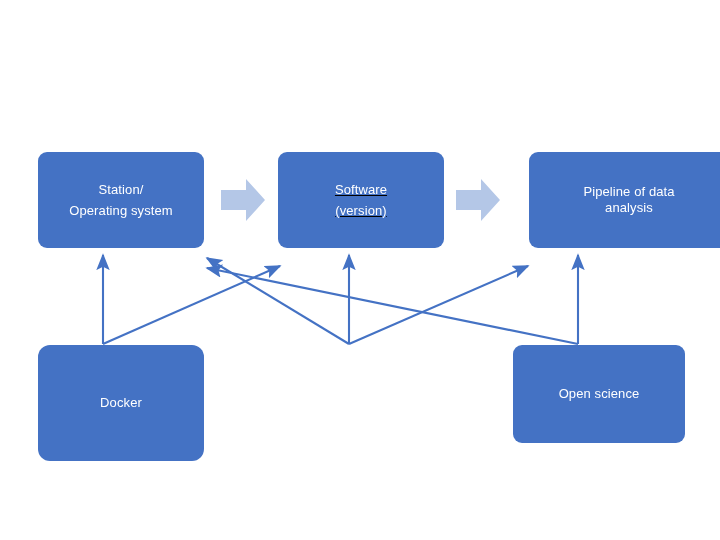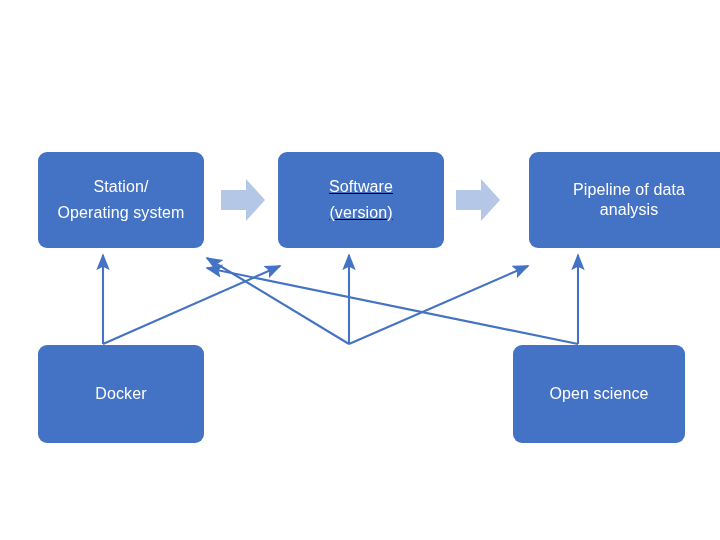--- a/index.html
+++ b/index.html
@@ -24,35 +24,35 @@
     border-radius: 9px;
     display: flex;
     align-items: center;
     justify-content: center;
     box-sizing: border-box;
     padding: 4px 10px;
   }
   .node-label {
     color: #ffffff;
     font-family: "Liberation Sans", sans-serif;
-    font-size: 16px;
+    font-size: 13px;
     line-height: 1.62;
     text-align: center;
     white-space: pre-line;
     letter-spacing: 0.1px;
   }
   .node-label.compact {
     line-height: 1.25;
   }
   
   #box-station   { left: 38px;  top: 152px; width: 166px; height: 96px; }
   #box-software  { left: 278px; top: 152px; width: 166px; height: 96px; text-decoration: underline; }
   #box-pipeline  { left: 513px; top: 152px; width: 200px; height: 96px; margin-left: 16px; }
   
-  #box-docker    { left: 38px;  top: 345px; width: 166px; height: 98px; }
+  #box-docker    { left: 38px;  top: 345px; width: 166px; height: 116px; border-radius: 12px; }
   #box-fmriprep  { left: 278px; top: 345px; width: 166px; height: 98px; }
   #box-openscience { left: 513px; top: 345px; width: 172px; height: 98px; align-items: center; }
 
   .chevron {
     position: absolute;
     width: 44px;
     height: 46px;
   }
   #chevron-1 { left: 221px; top: 177px; }
   #chevron-2 { left: 456px; top: 177px; }

